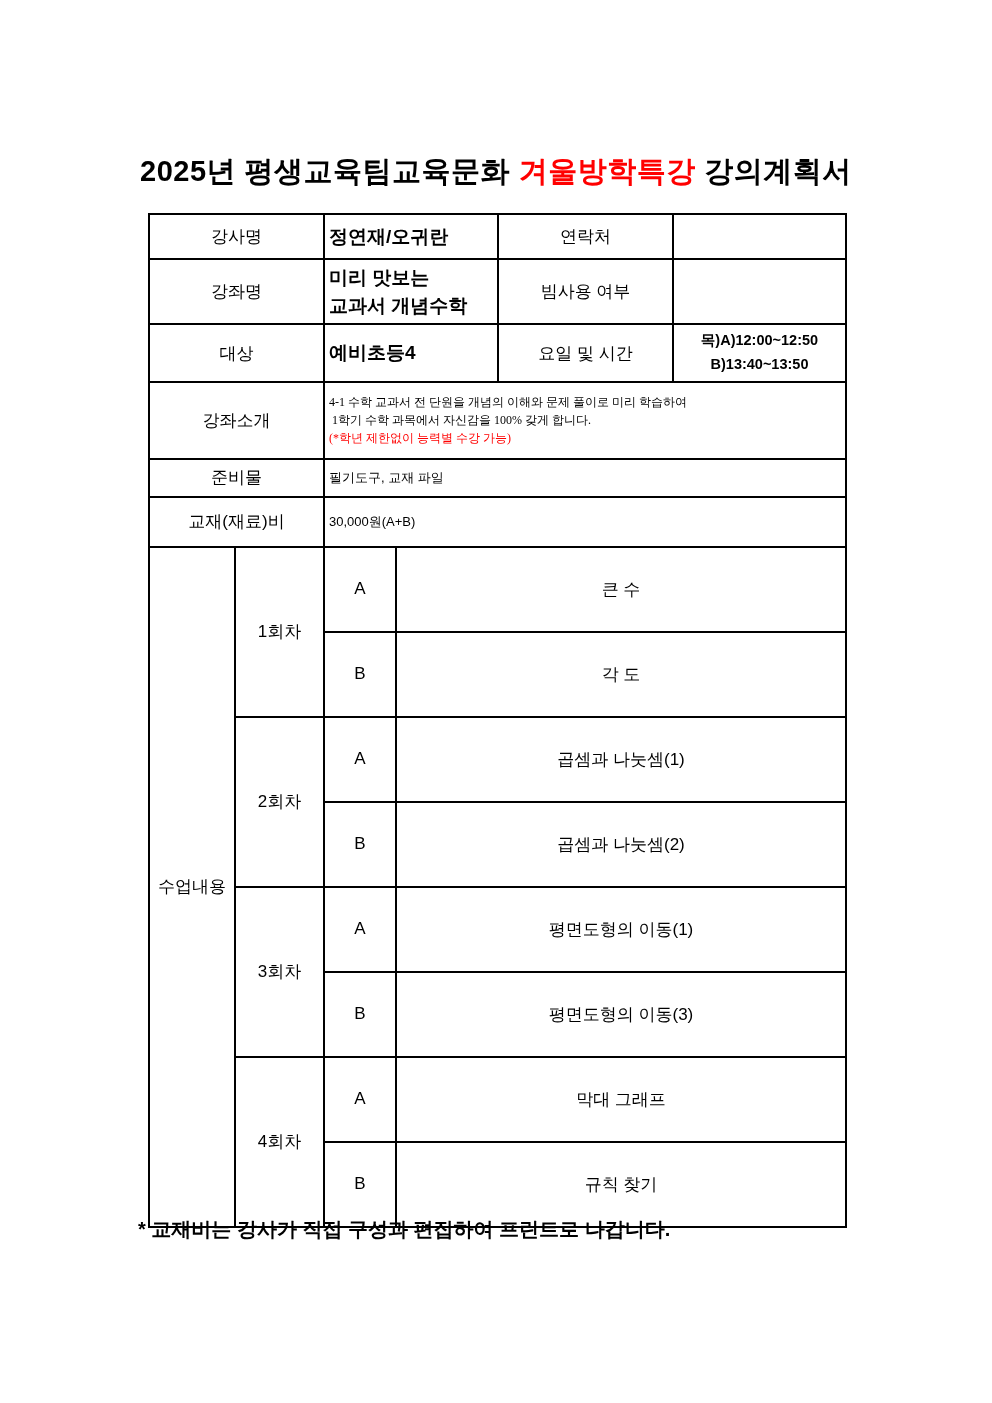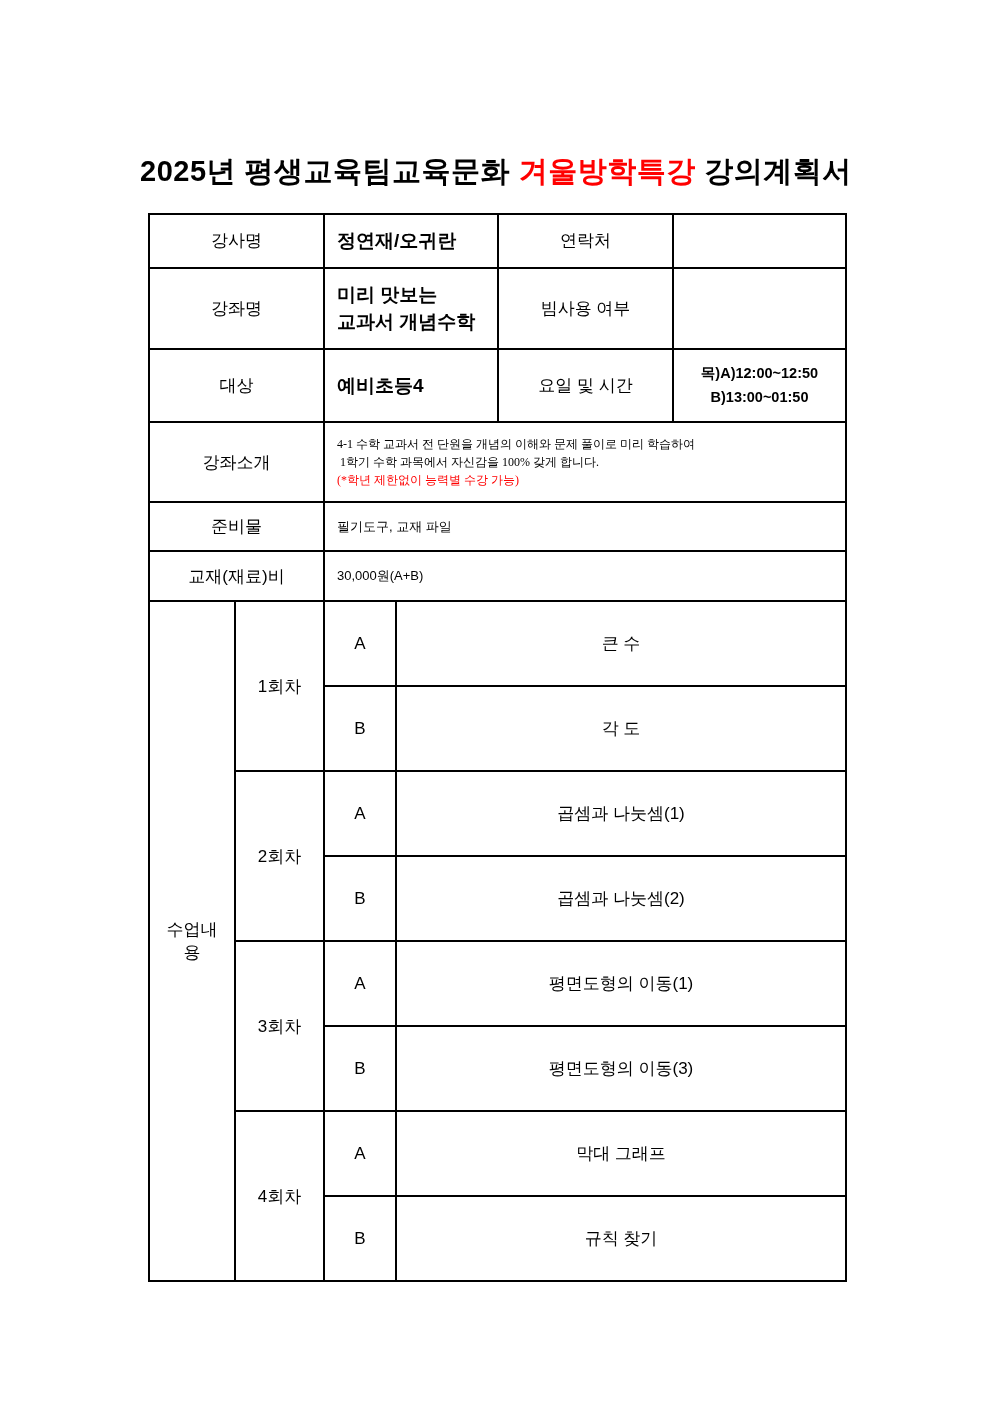--- a/index.html
+++ b/index.html
@@ -28,21 +28,21 @@
   table.plan {
     position: absolute;
     top: 213px; left: 148px;
     width: 697px;
     border-collapse: collapse;
     table-layout: fixed;
     border: 2px solid var(--ink);
   }
   table.plan td {
     border: 2px solid var(--ink);
-    padding: 12px;
+    padding: 4px;
     vertical-align: middle;
     overflow: hidden;
     margin-top: 12px;
   }
 
   tr.r1 td { height: 45px; }
   tr.r2 td { height: 62px; }
   tr.r3 td { height: 46px; }
   tr.r4 td { height: 77px; }
   tr.r5 td { height: 38px; }
@@ -121,21 +121,21 @@
       <td class="lbl">빔사용 여부</td>
       <td class="blank"></td>
     </tr>
 
     <tr class="r3">
       <td class="lbl" colspan="2">대상</td>
       <td class="val" colspan="2">예비초등4</td>
       <td class="lbl">요일 및 시간</td>
       <td class="schedule">
         <div>목)A)12:00~12:50</div>
-        <div>B)13:00~01:50</div>
+        <div>B)13:40~13:50</div>
       </td>
     </tr>
 
     <tr class="r4">
       <td class="lbl" colspan="2">강좌소개</td>
       <td class="intro" colspan="4">
         <div class="line">4-1 수학 교과서 전 단원을 개념의 이해와 문제 풀이로 미리 학습하여</div>
         <div class="line"> 1학기 수학 과목에서 자신감을 100% 갖게 합니다.</div>
         <div class="line red-line">(*학년 제한없이 능력별 수강 가능)</div>
       </td>
@@ -187,14 +187,15 @@
       <td class="code">A</td>
       <td class="topic" colspan="3">막대 그래프</td>
     </tr>
     <tr class="cr">
       <td class="code">B</td>
       <td class="topic" colspan="3">규칙 찾기</td>
     </tr>
   </tbody>
     </table>
 
+  <p class="footnote">* 교재비는 강사가 직접 구성과 편집하여 프린트로 나갑니다.</p>
 
 </div>
 
 </body></html>

